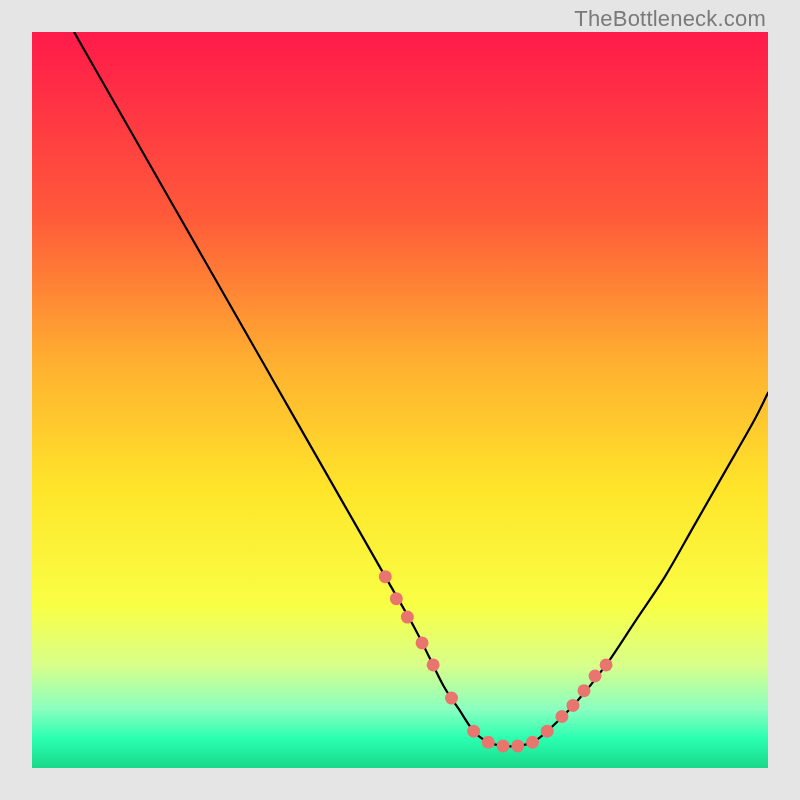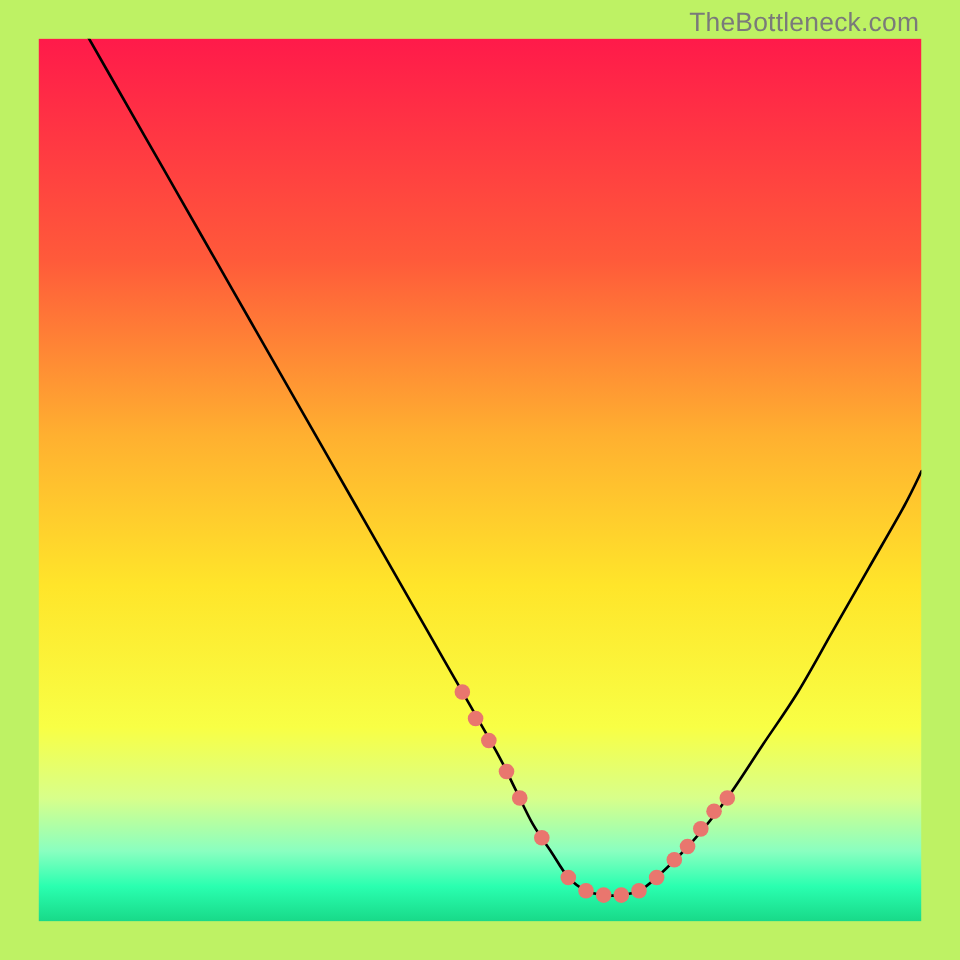--- a/index.html
+++ b/index.html
@@ -8,21 +8,21 @@
     background: #000;
     width: 800px;
     height: 800px;
     overflow: hidden;
     font-family: Arial, Helvetica, sans-serif;
   }
   .container {
     position: relative;
     width: 800px;
     height: 800px;
-    background: #bef264;
+    background: #e5e5e5;
   }
   .plot-area {
     position: absolute;
     left: 32px;
     top: 32px;
     width: 736px;
     height: 736px;
     overflow: hidden;
   }
   .gradient-bg {

